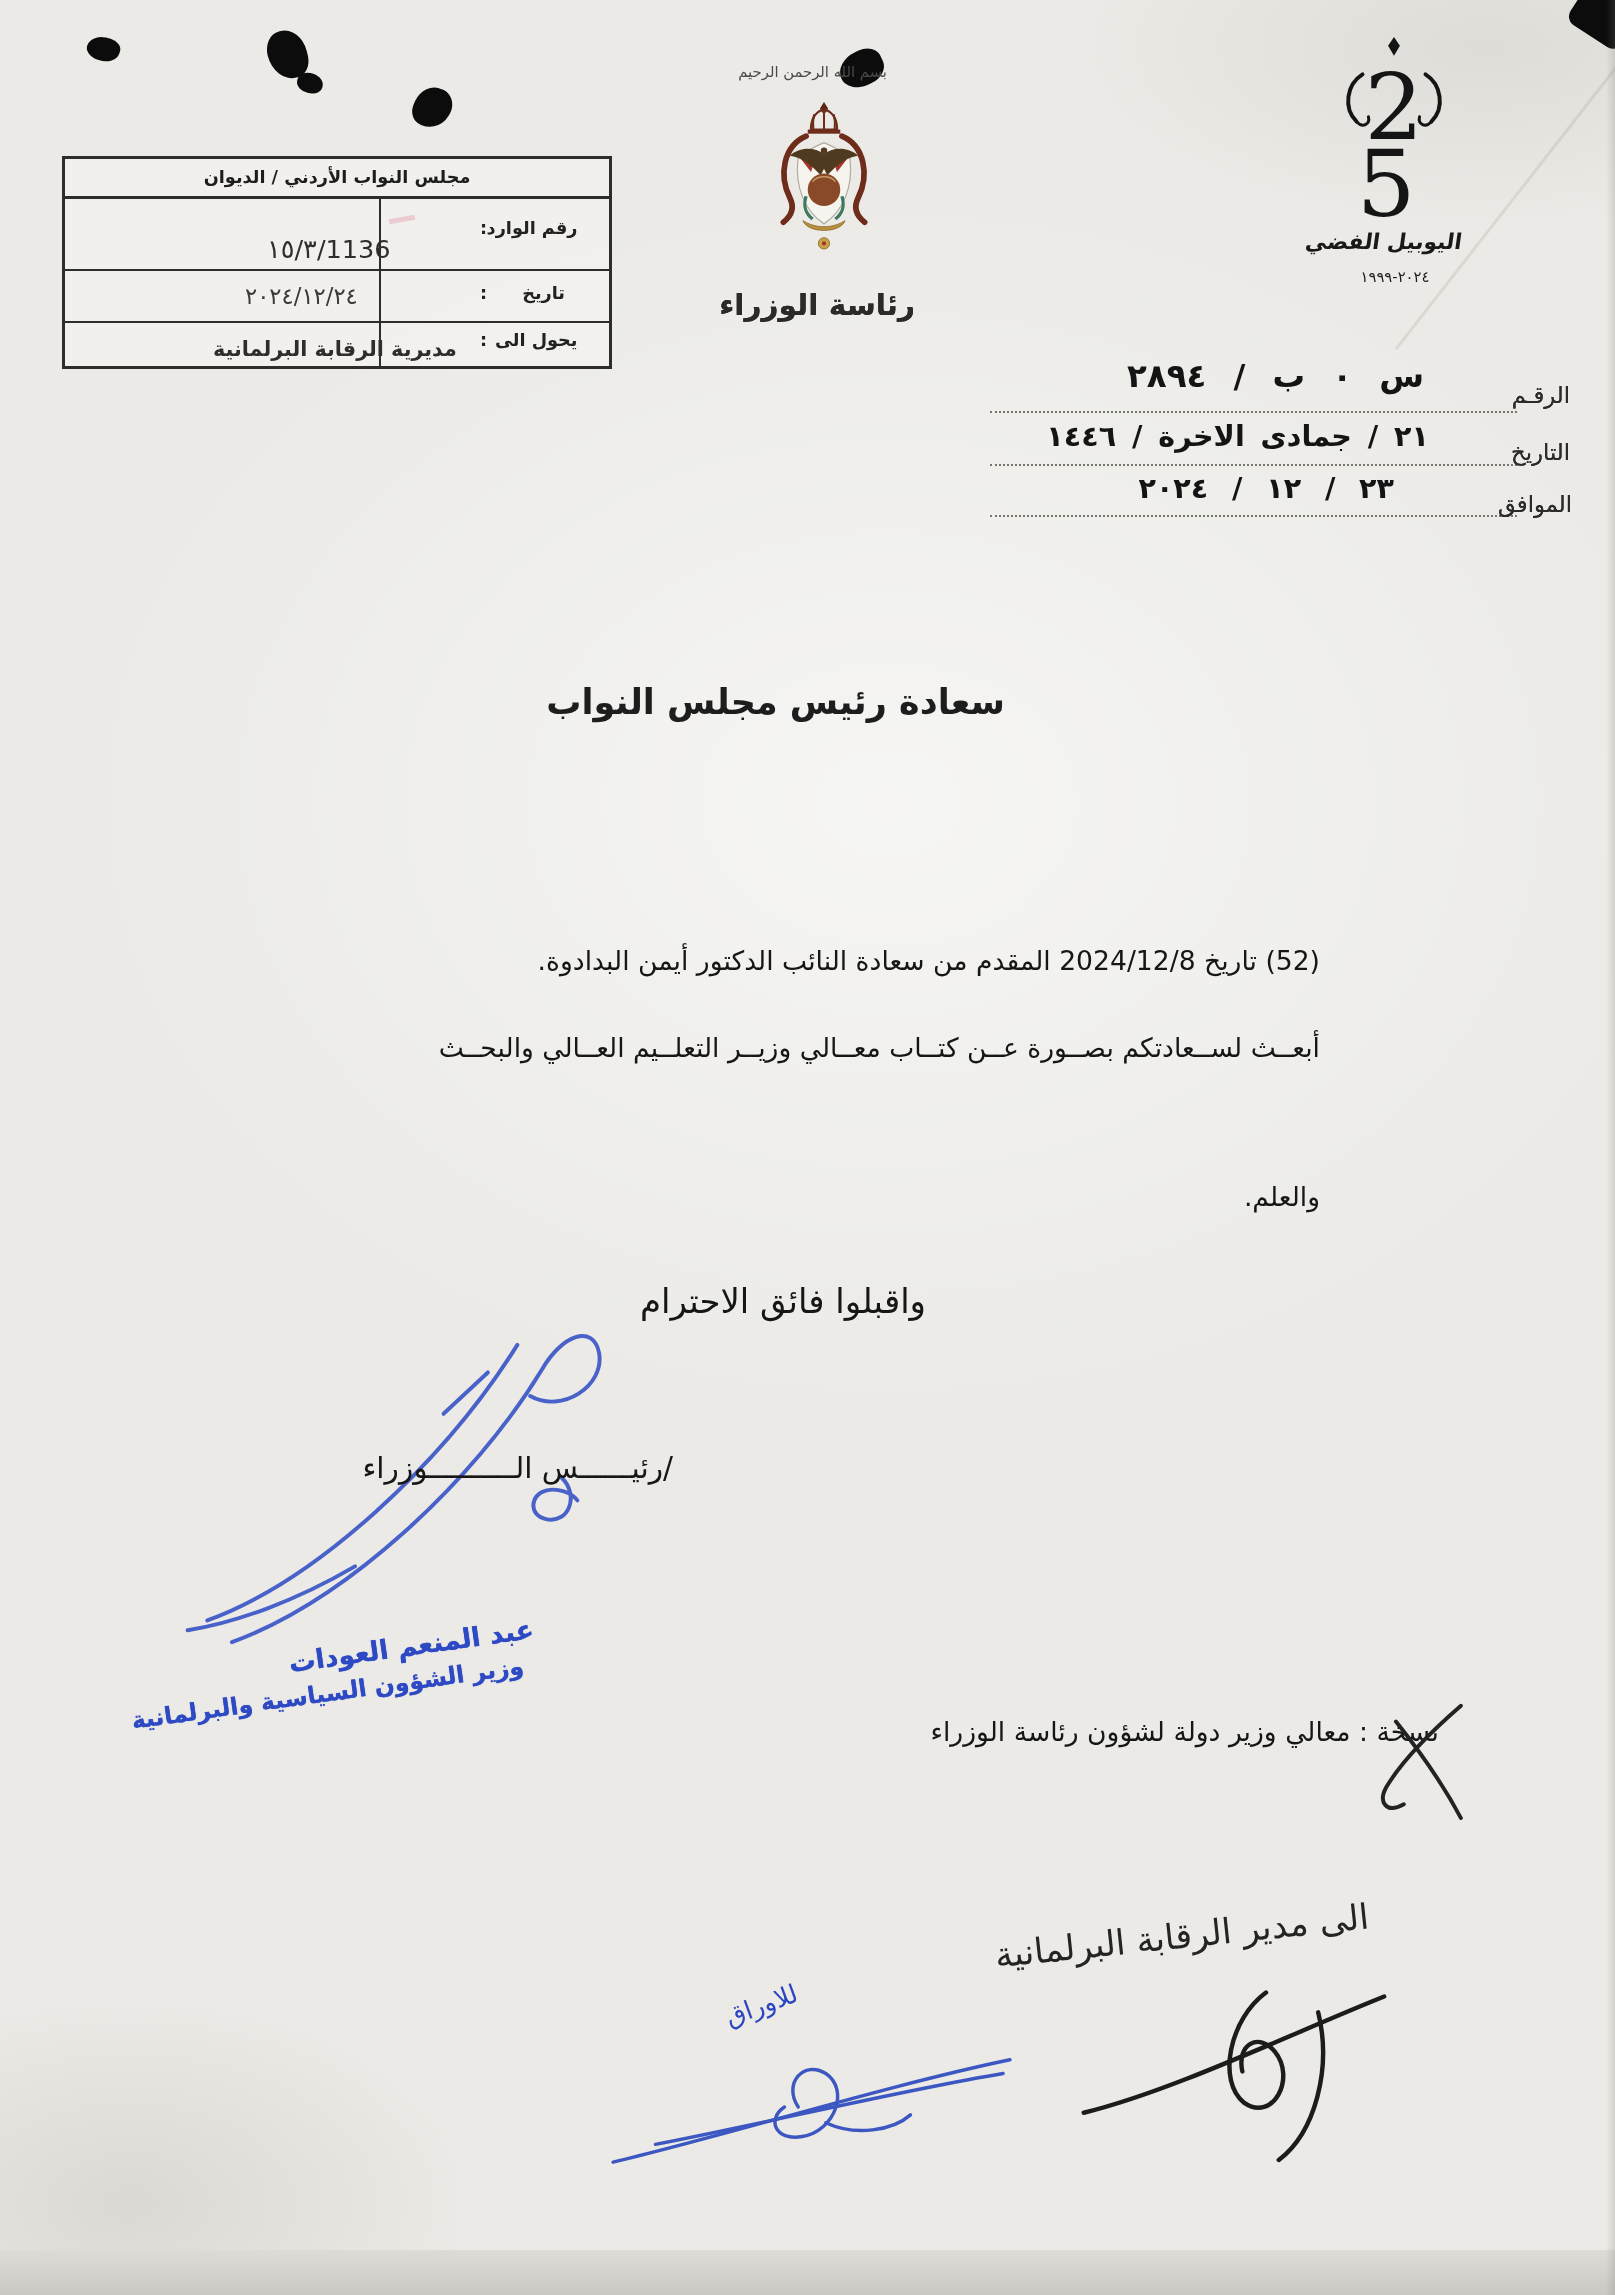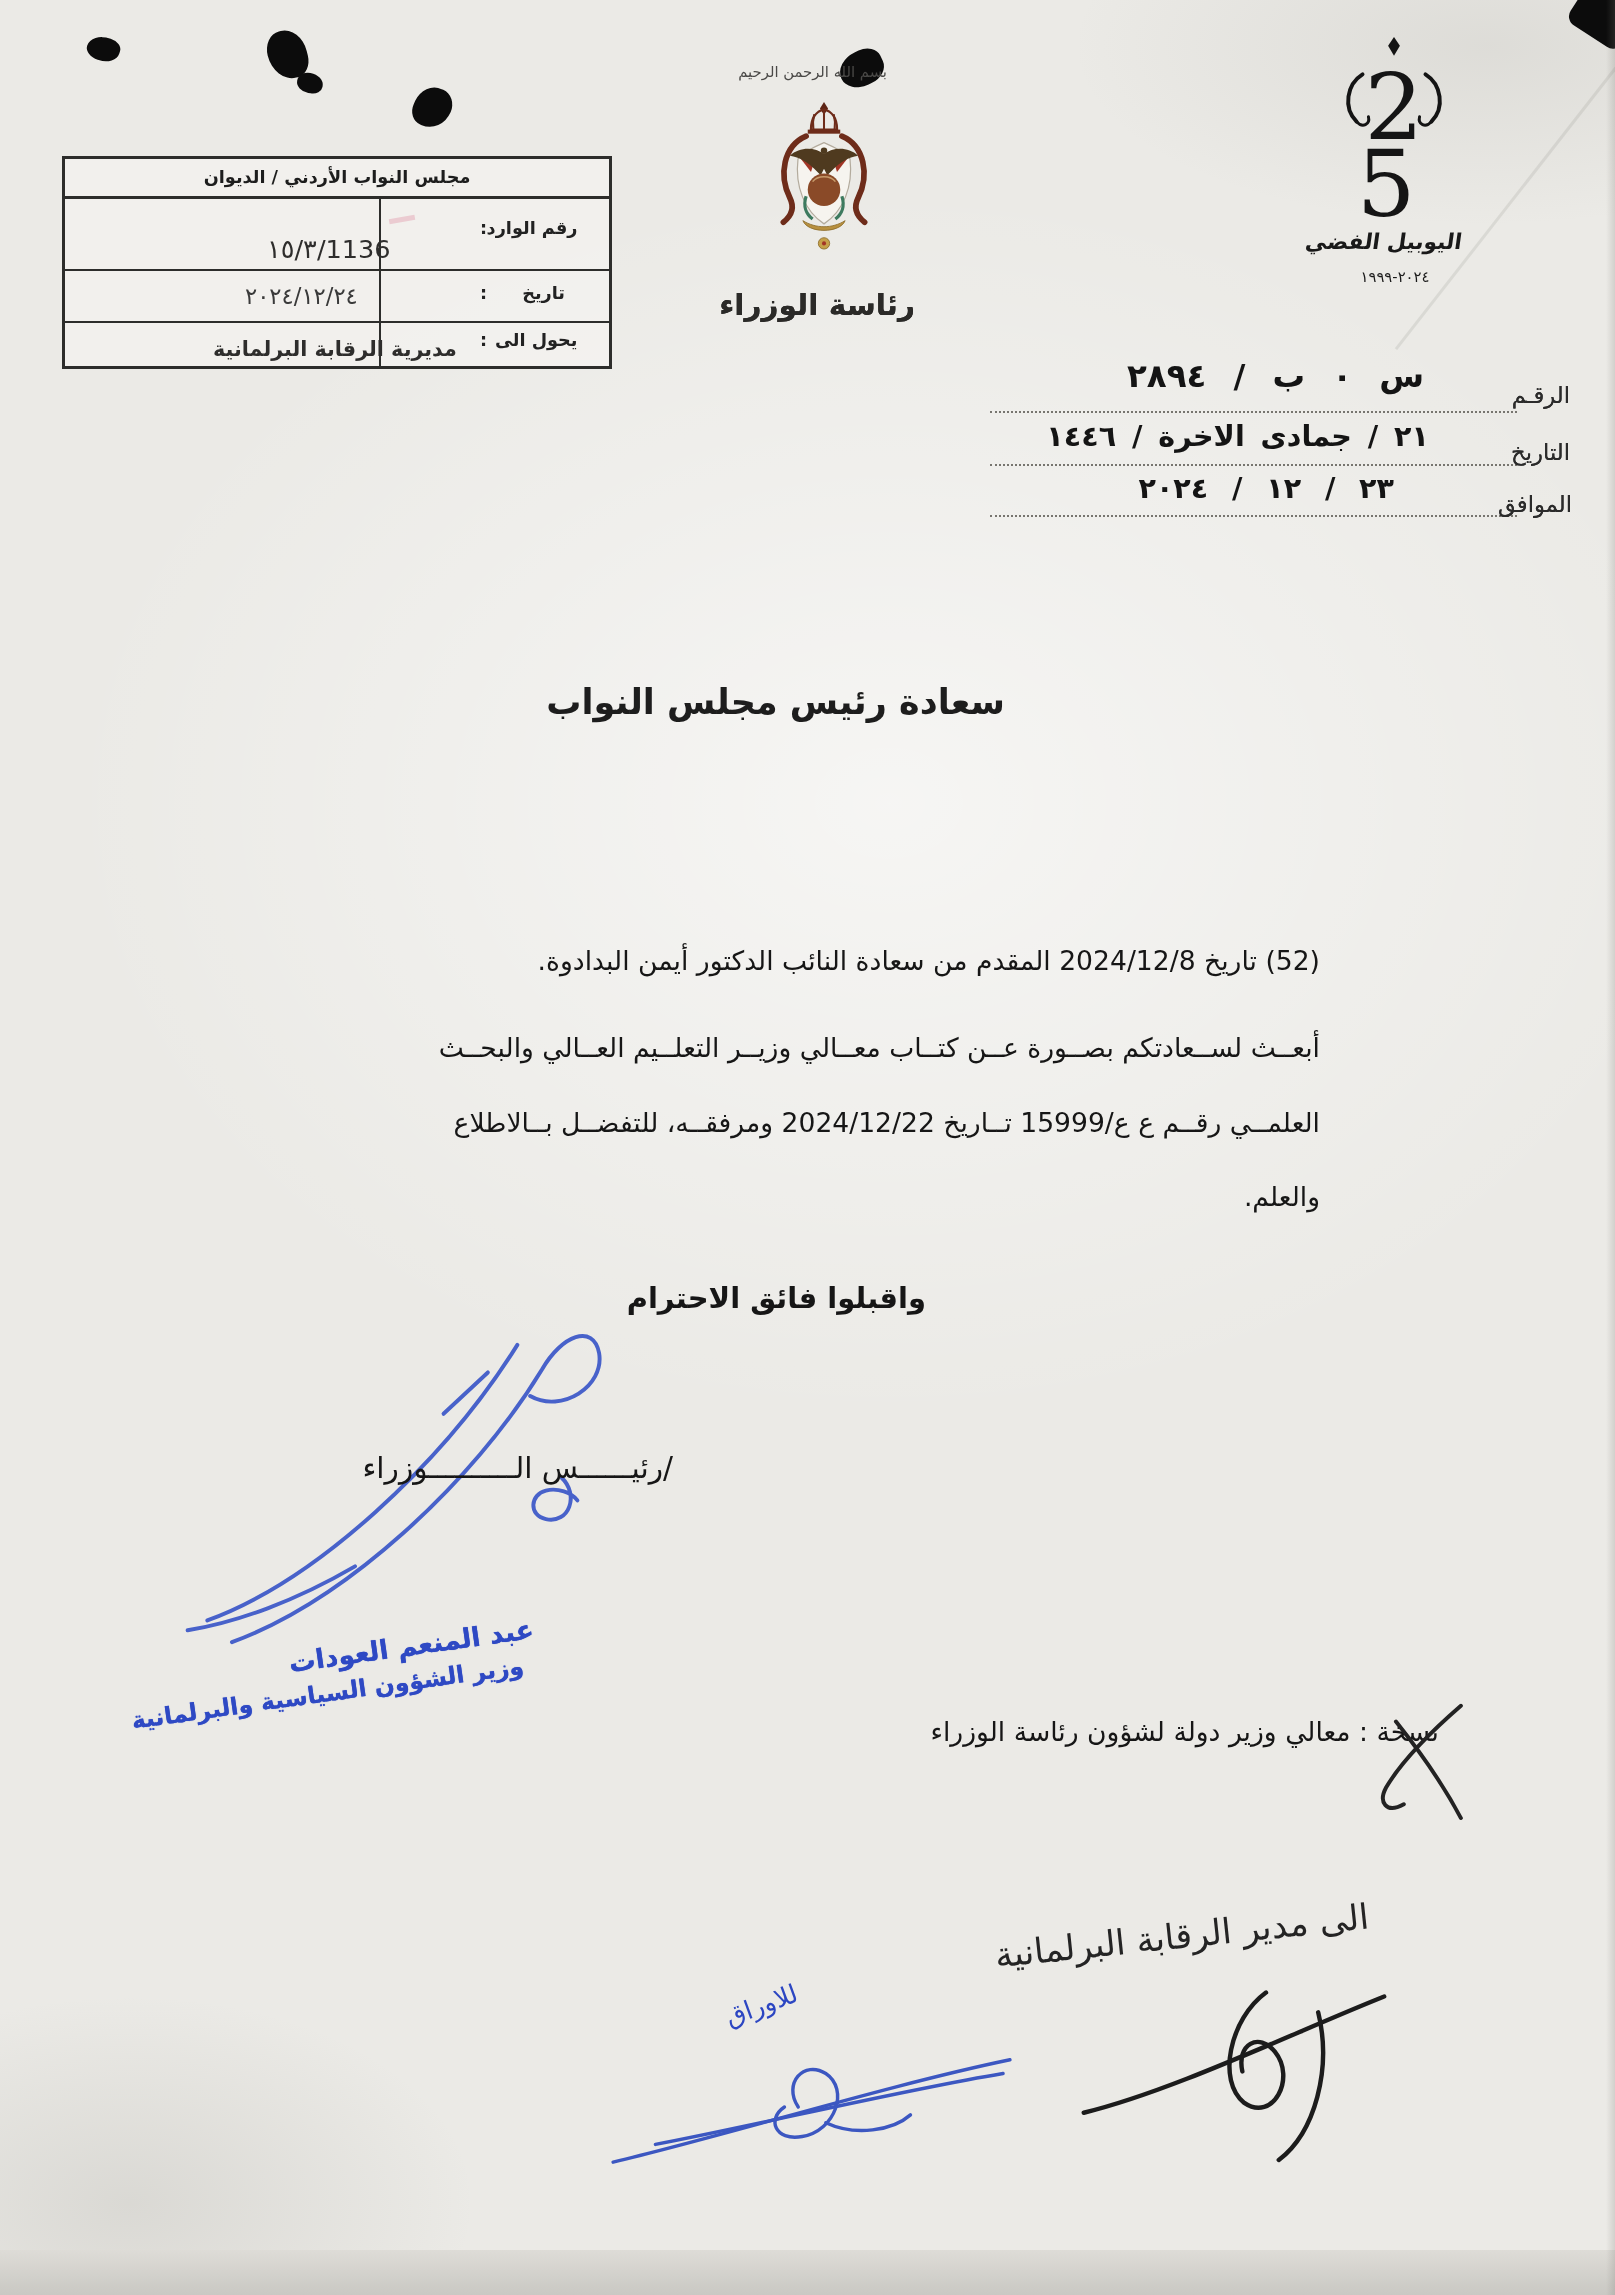--- a/index.html
+++ b/index.html
@@ -29,21 +29,21 @@
   .org-name{font-size:29.6px;font-weight:bold;color:#2b2a28;text-shadow:0 0 0.6px #2b2a28;}
   .jub-title{font-size:21.7px;font-weight:bold;color:#191919;transform:skewX(-8deg);}
   .jub-years{font-size:14.8px;color:#191919;letter-spacing:2px;direction:ltr;}
   
   .ref-label{font-size:22.7px;color:#2b2b2b;text-shadow:0 0 0.4px #2b2b2b;}
   .ref-dots{border-top:2px dotted #77756f;height:0;}
   .ref-val{font-weight:bold;color:#141414;}
   
   .salutation{font-size:35px;font-weight:bold;}
   .bodyline{font-size:26.6px;color:#161616;}
-  .closing{font-size:29px;color:#161616;font-weight:bold;}
+  .closing{font-size:34px;color:#161616;}
   .sig-title{font-size:29.6px;color:#161616;}
   .copyline{font-size:26.6px;color:#161616;}
   
   .mstamp{transform:rotate(-8deg);color:#2e49c4;text-align:center;text-shadow:0 0 0.7px #2e49c4;}
   .mstamp .n{font-size:26.6px;font-weight:bold;white-space:nowrap;}
   .mstamp .t{font-size:23.6px;font-weight:bold;white-space:nowrap;margin-top:5.9px;margin-right:59px;}
   
   .hand-dark{font-size:35px;color:#242424;transform:rotate(-6deg);letter-spacing:1px;}
   .hand-blue{font-size:25.6px;color:#2c46c2;transform:rotate(-20deg);}
   svg.ink{position:absolute;overflow:visible;}
@@ -132,21 +132,20 @@
   <div class="abs ar ref-label" style="right:46px;top:439px;">التاريخ</div>
 
   <div class="abs ar ref-val" style="right:222px;top:471px;font-size:28.6px;word-spacing:13.8px;">٢٣ / ١٢ / ٢٠٢٤</div>
   <div class="abs ref-dots" style="left:990px;top:515px;width:527px;"></div>
   <div class="abs ar ref-label" style="right:44px;top:491px;">الموافق</div>
 
   <div class="abs ar salutation" style="right:611px;top:682px;">سعادة رئيس مجلس النواب</div>
 
   <div class="abs ar bodyline" style="right:296px;top:945px;">(52) تاريخ 2024/12/8 المقدم من سعادة النائب الدكتور أيمن البدادوة.</div>
   <div class="abs ar bodyline" style="right:296px;top:1032px;margin-left:8px;">أبعــث لســعادتكم بصــورة عــن كتــاب معــالي وزيــر التعلــيم العــالي والبحــث</div>
-  <div class="abs ar bodyline" style="right:296px;top:1107px;">العلمــي رقــم ع ع/15999 تــاريخ 2024/12/22 ومرفقــه، للتفضــل بــالاطلاع</div>
   <div class="abs ar bodyline" style="right:296px;top:1181px;">والعلم.</div>
 
   <div class="abs ar closing" style="right:690px;top:1281px;">واقبلوا فائق الاحترام</div>
 
   <svg class="ink" style="left:148px;top:1276px;" width="473" height="374" viewBox="0 0 480 380">
     <g fill="none" stroke="#3b57c8" stroke-width="4" stroke-linecap="round" opacity="0.92">
       <path d="M60 350 C170 310 300 190 375 70"></path>
       <path d="M85 372 C200 330 330 210 400 95 C420 60 452 48 458 78 C464 112 420 140 388 122"></path>
       <path d="M300 140 L345 98"></path>
       <path d="M420 205 C438 222 428 252 404 247 C386 243 388 222 404 218 C416 215 430 220 436 228"></path>

